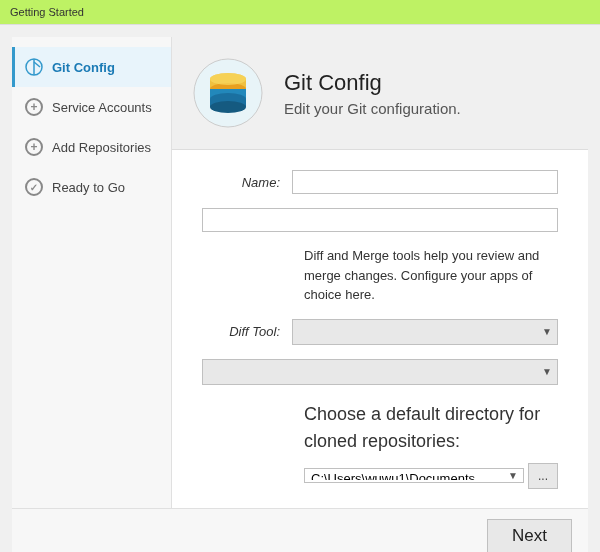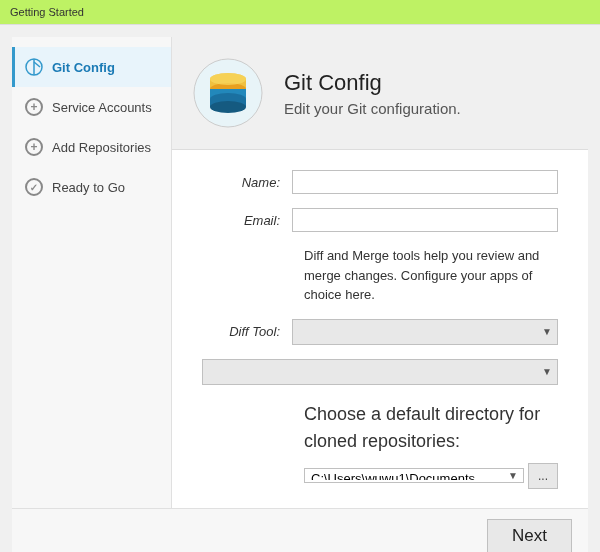--- a/index.html
+++ b/index.html
@@ -329,21 +329,20 @@
 
       <div class="form-area">
         <div class="form-body">
 
           <div class="form-row">
             <label class="form-label">Name:</label>
             <input class="form-input" type="text" value="" style="">
           </div>
 
           <div class="form-row">
-            <label class="form-label">Email:</label>
             <input class="form-input" type="text" value="" style="">
           </div>
 
           <div class="info-text">Diff and Merge tools help you review and merge changes. Configure your apps of choice here.</div>
 
           <div class="form-row">
             <label class="form-label">Diff Tool:</label>
             <div class="select-wrapper">
               <select>
                 <option value=""></option>

